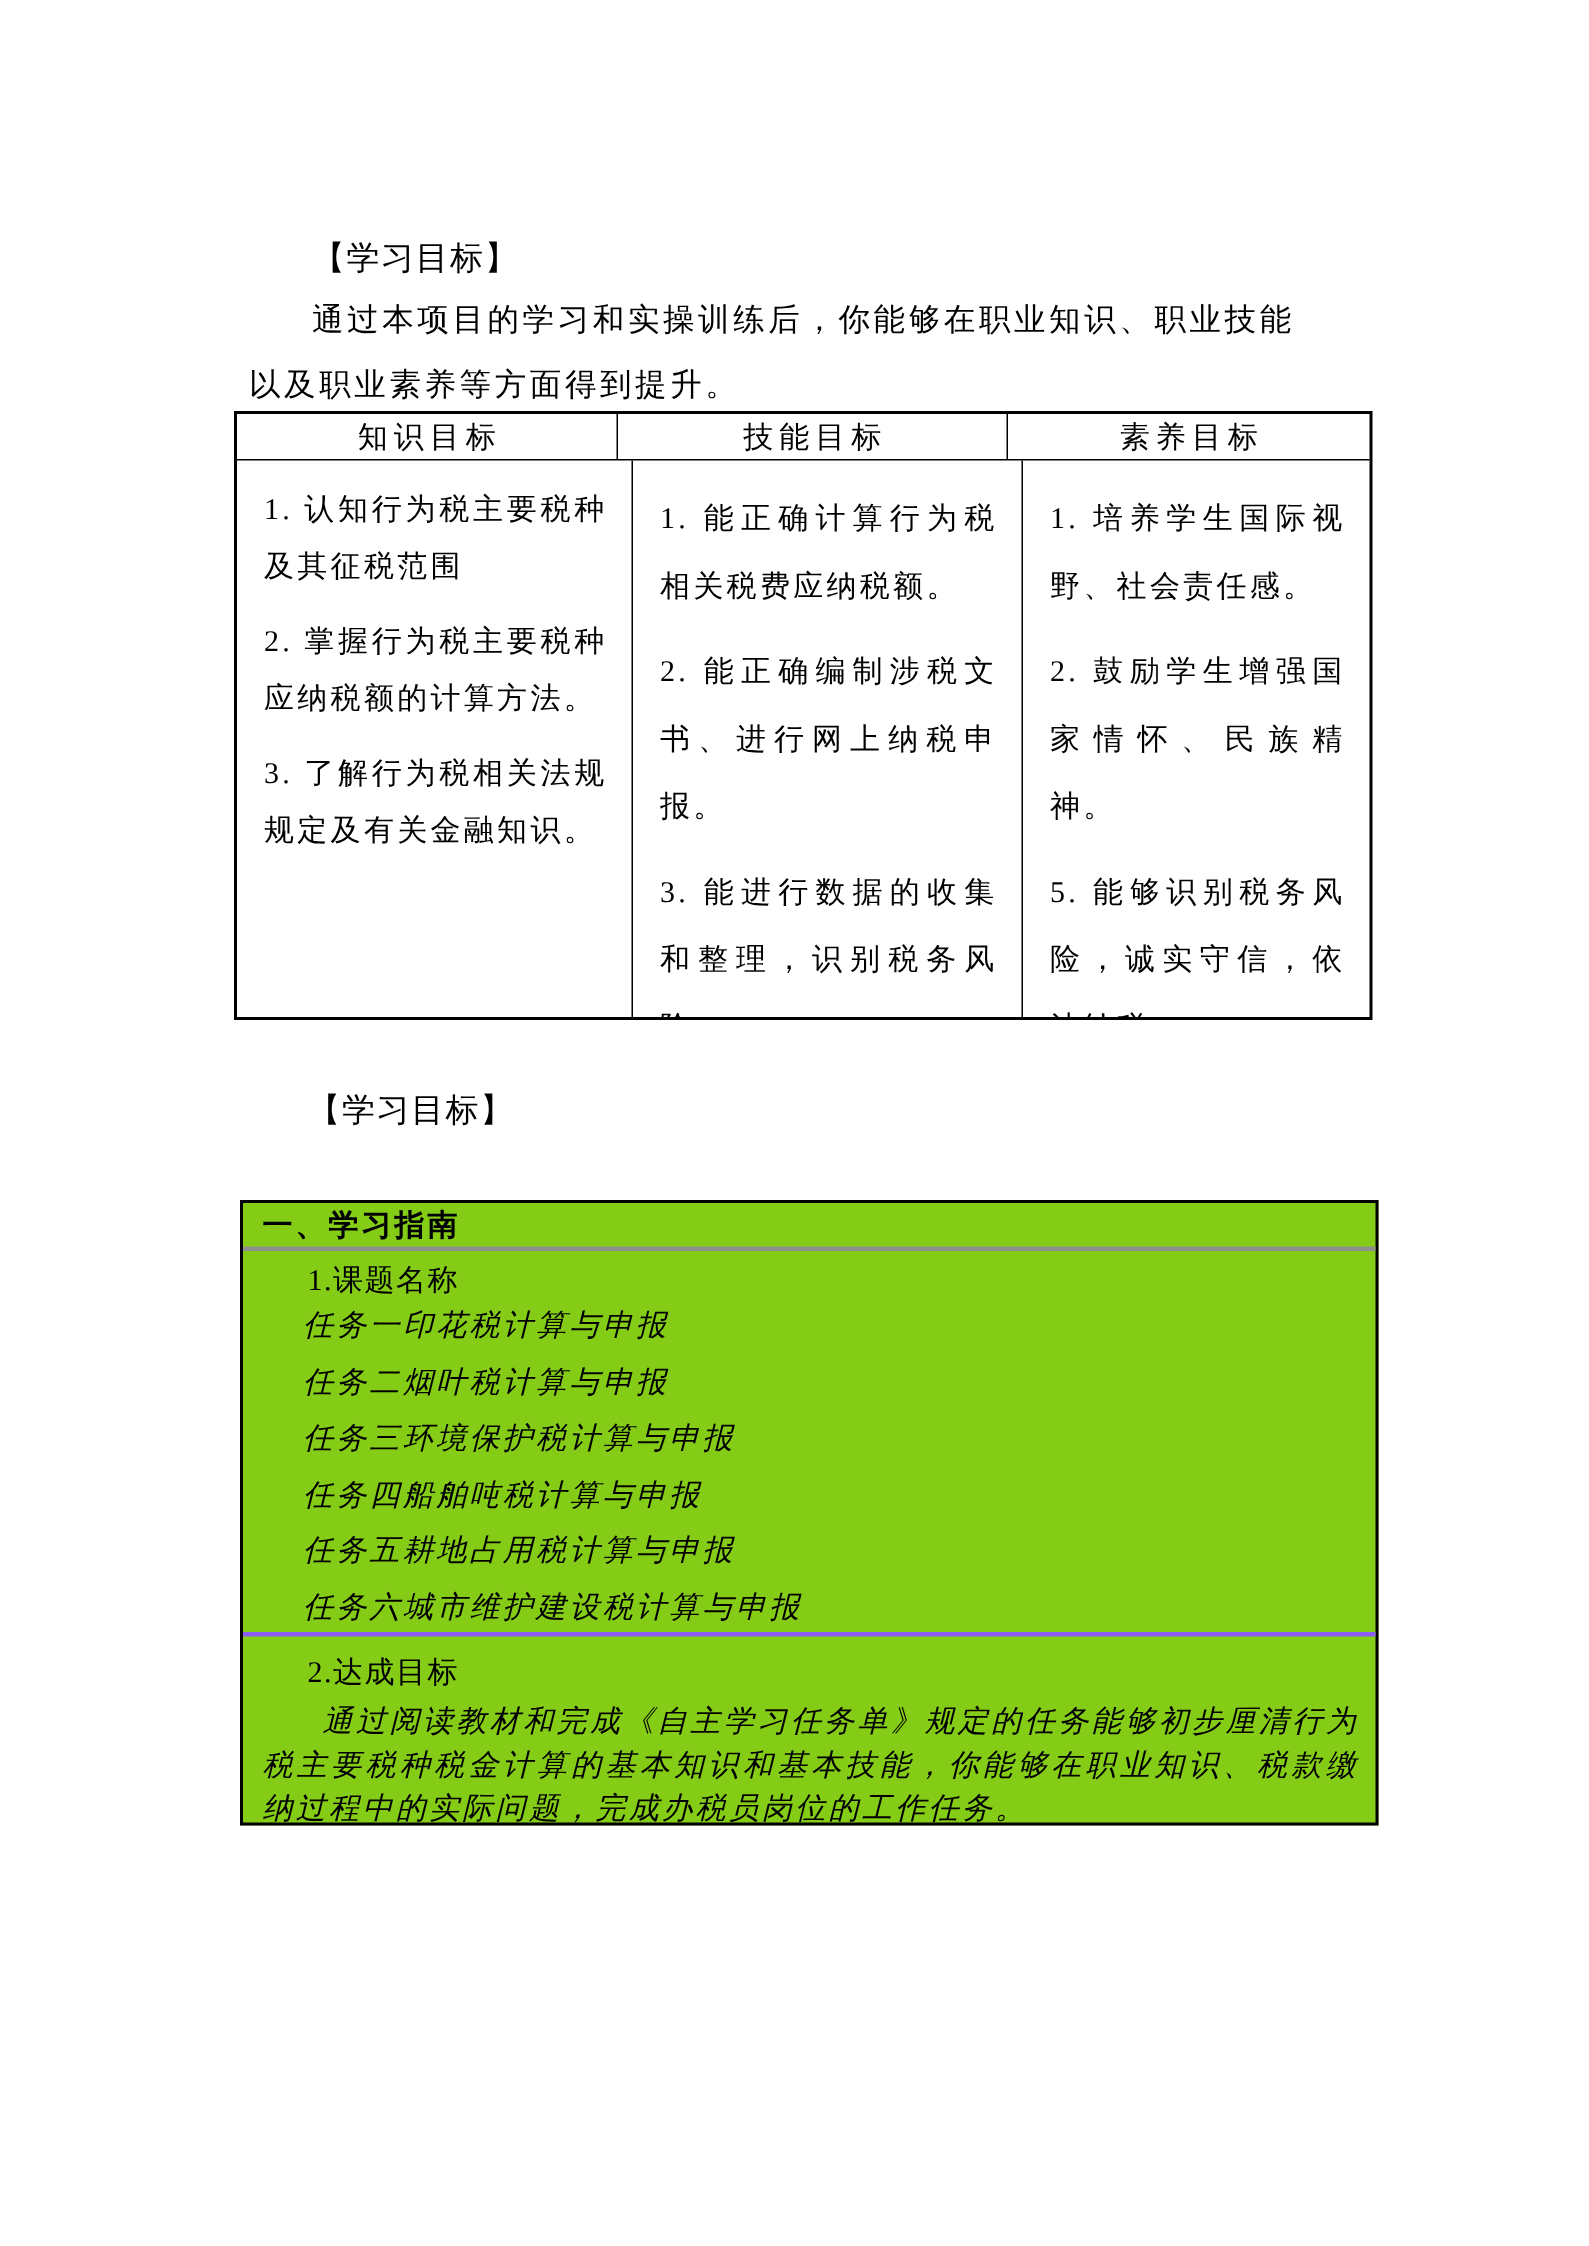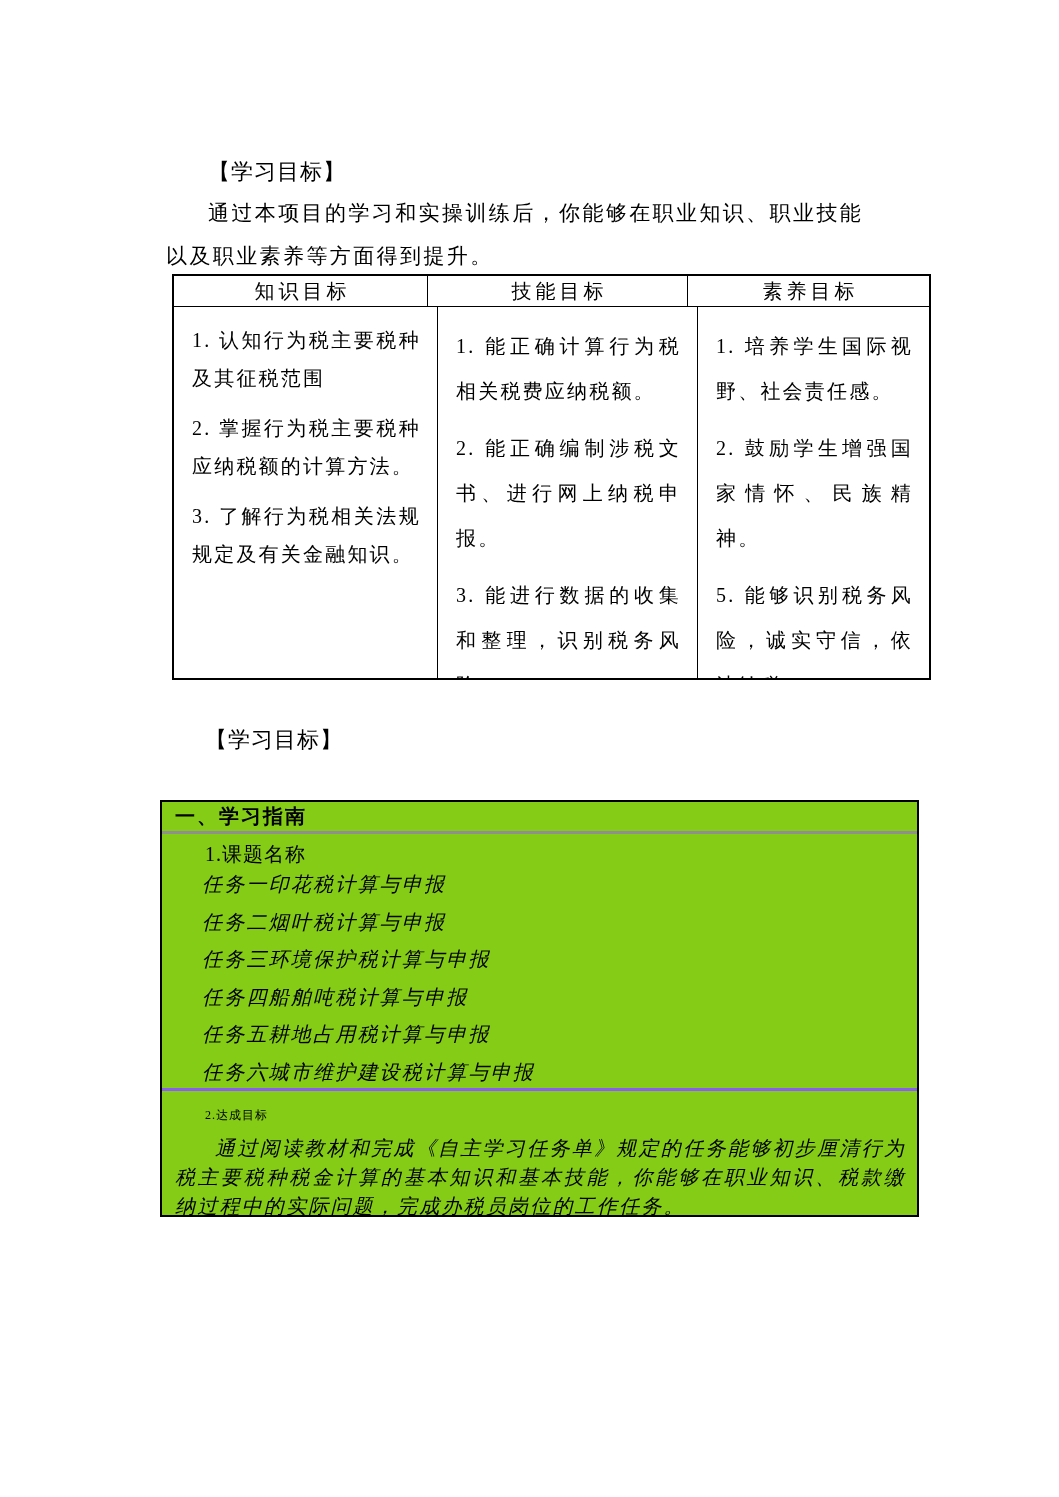--- a/index.html
+++ b/index.html
@@ -31,21 +31,21 @@
     width:740px;
     font-size:21px;
     line-height:43px;
     letter-spacing:2.4px;
   }
   .intro .line1 { text-indent:2em; }
 
   
   .obj-table {
     position:absolute;
-    left:172px; top:274px;
+    left:156px; top:274px;
     width:759px; height:406px;
     border:2px solid #000;
     box-sizing:border-box;
     display:flex; flex-direction:column;
     background:#fff;
   }
   .obj-head { display:flex; height:31px; border-bottom:1.5px solid #000; box-sizing:border-box; flex:none; }
   .obj-head .hc {
     display:flex; align-items:center; justify-content:center;
     font-size:20px; letter-spacing:4px; padding-left:4px;
@@ -87,21 +87,21 @@
     overflow:hidden;
   }
   .topic-title { font-size:20px; line-height:24px; margin:8px 0 0 43px; letter-spacing:1px; }
   .task-list { margin-left:40px; }
   .task {
     font-size:20px; line-height:37.5px;
     font-style:italic; letter-spacing:2.2px;
     white-space:nowrap;
   }
   .guide-sec2 { flex:1; padding:12px 11px 0 13px; overflow:hidden; }
-  .goal-title { font-size:12px; line-height:24px; margin-left:30px; letter-spacing:1px; }
+  .goal-title { font-size:20px; line-height:24px; margin-left:30px; letter-spacing:1px; }
   .goal-text {
     margin-top:7px;
     font-size:20px; line-height:29px;
     font-style:italic; letter-spacing:2.2px;
     text-indent:2em; text-align:justify;
   }
 </style>
 </head>
 <body>
 

